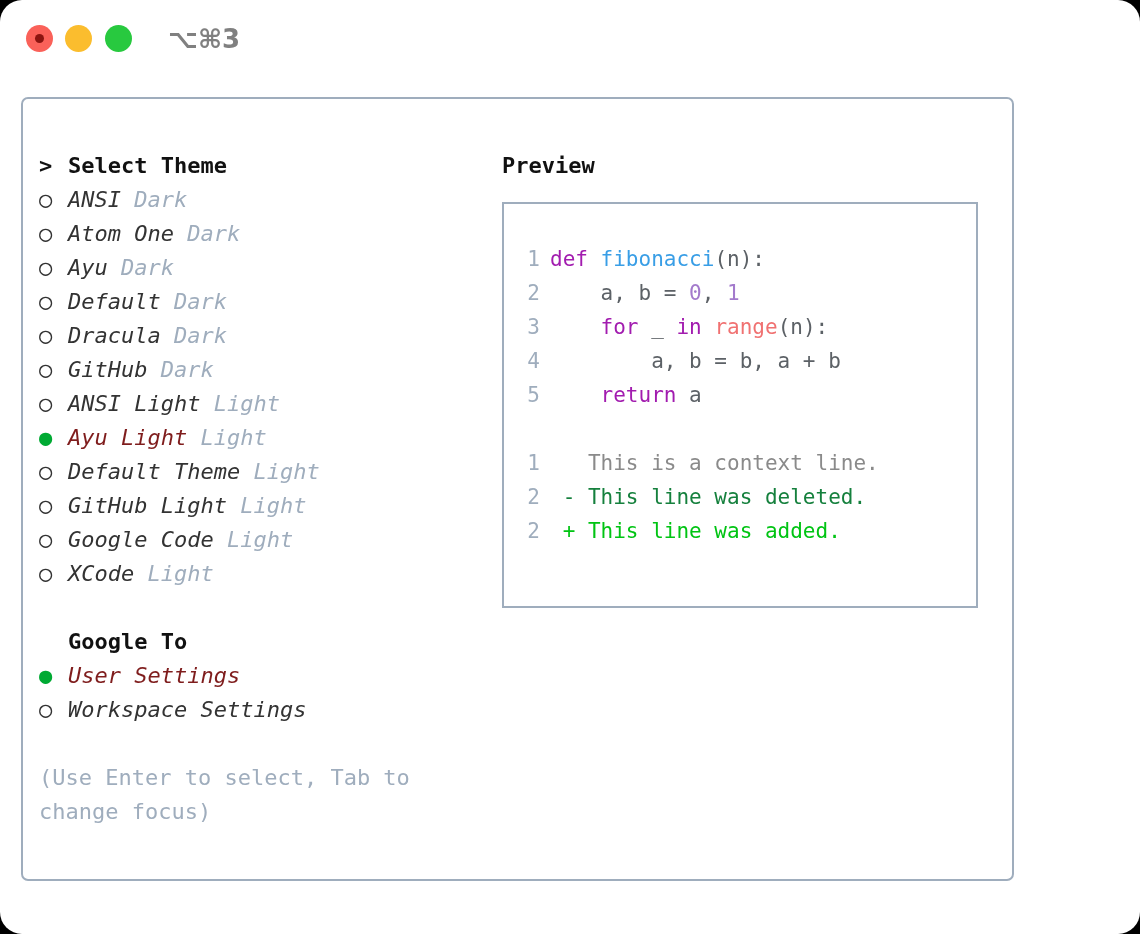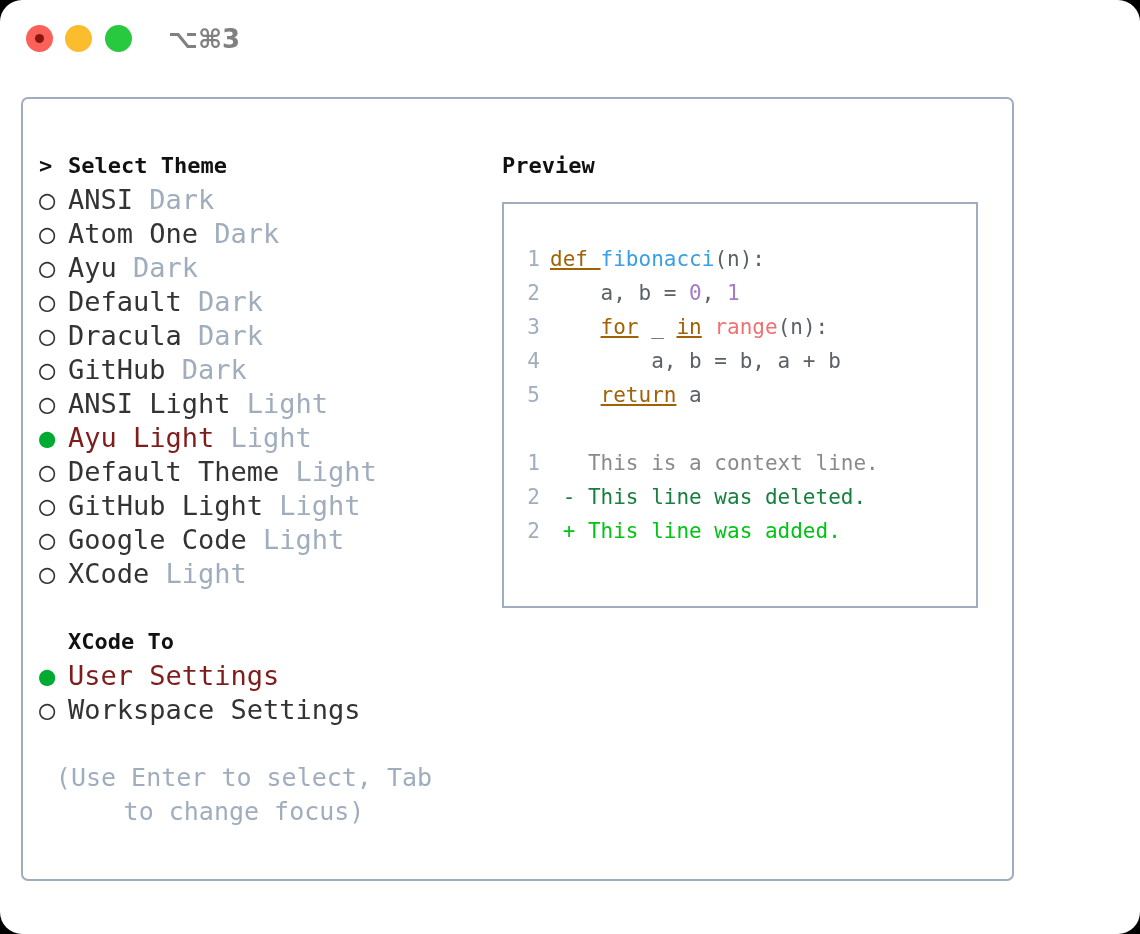--- a/index.html
+++ b/index.html
@@ -84,25 +84,26 @@
   }
   .section-head {
     font-size: 22px;
     line-height: 34px;
     color: #111111;
     font-weight: bold;
     white-space: pre;
     font-family: "DejaVu Sans Mono", monospace;
   }
   .opt-row {
-    font-size: 27px;
+    font-size: 22px;
     line-height: 34px;
     white-space: pre;
     color: #333333;
     font-family: "DejaVu Sans Mono", monospace;
+    font-style: italic;
   }
   .marker {
     display: inline-block;
     width: 29px;
     color: #333333;
   }
   .marker.sel { color: #00aa33; }
   .opt-label { color: #333333; }
   .opt-row.selected .opt-label { color: #7f1d1d; margin-top: 48px; }
   .opt-variant { color: #9fadbd; }
@@ -113,26 +114,25 @@
     color: #111111;
   }
   .head-marker {
     display: inline-block;
     width: 29px;
     color: #111111;
   }
 
   #hint {
     margin-top: 34px;
-    font-size: 25px;
+    font-size: 22px;
     line-height: 34px;
     color: #9fadbd;
     width: 410px;
     font-family: "DejaVu Sans Mono", monospace;
-    text-align: center;
   }
 
   
   #right-col {
     position: absolute;
     left: 479px;
     top: 50px;
     width: 490px;
   }
   #preview-title {
@@ -157,21 +157,21 @@
     white-space: pre;
     font-family: "DejaVu Sans Mono", monospace;
   }
   .lineno {
     display: inline-block;
     width: 26px;
     text-align: right;
     color: #9fadbd;
     margin-right: 10px;
   }
-  .tok-kw   { color: #a16207; text-decoration: underline; }
+  .tok-kw   { color: #a21caf; }
   .tok-fn   { color: #399ee6; }
   .tok-num  { color: #a37acc; }
   .tok-bi   { color: #f07171; }
   .tok-pl   { color: #5c6166; }
   .diff-ctx { color: #8a8a8a; }
   .diff-del { color: #15803d; }
   .diff-add { color: #00c413; text-align: right; }
 </style>
 </head>
 <body>
@@ -200,21 +200,21 @@
           <div class="opt-row"><span class="marker">○</span><span class="opt-label">GitHub</span><span class="opt-variant"> Dark</span></div>
           <div class="opt-row"><span class="marker">○</span><span class="opt-label">ANSI Light</span><span class="opt-variant"> Light</span></div>
           <div class="opt-row selected"><span class="marker sel">●</span><span class="opt-label">Ayu Light</span><span class="opt-variant"> Light</span></div>
           <div class="opt-row"><span class="marker">○</span><span class="opt-label">Default Theme</span><span class="opt-variant"> Light</span></div>
           <div class="opt-row"><span class="marker">○</span><span class="opt-label">GitHub Light</span><span class="opt-variant"> Light</span></div>
           <div class="opt-row"><span class="marker">○</span><span class="opt-label">Google Code</span><span class="opt-variant"> Light</span></div>
           <div class="opt-row"><span class="marker">○</span><span class="opt-label">XCode</span><span class="opt-variant"> Light</span></div>
         </div>
 
       <div id="apply-block">
-        <div class="section-head dim-head"><span class="head-marker"> </span><span>XCode To</span></div>
+        <div class="section-head dim-head"><span class="head-marker"> </span><span>Google To</span></div>
         <div id="apply-items">
             <div class="opt-row selected"><span class="marker sel">●</span><span class="opt-label">User Settings</span></div>
             <div class="opt-row"><span class="marker">○</span><span class="opt-label">Workspace Settings</span></div>
           </div>
       </div>
 
       <div id="hint">(Use Enter to select, Tab to change focus)</div>
     </div>
 
     <div id="right-col">

